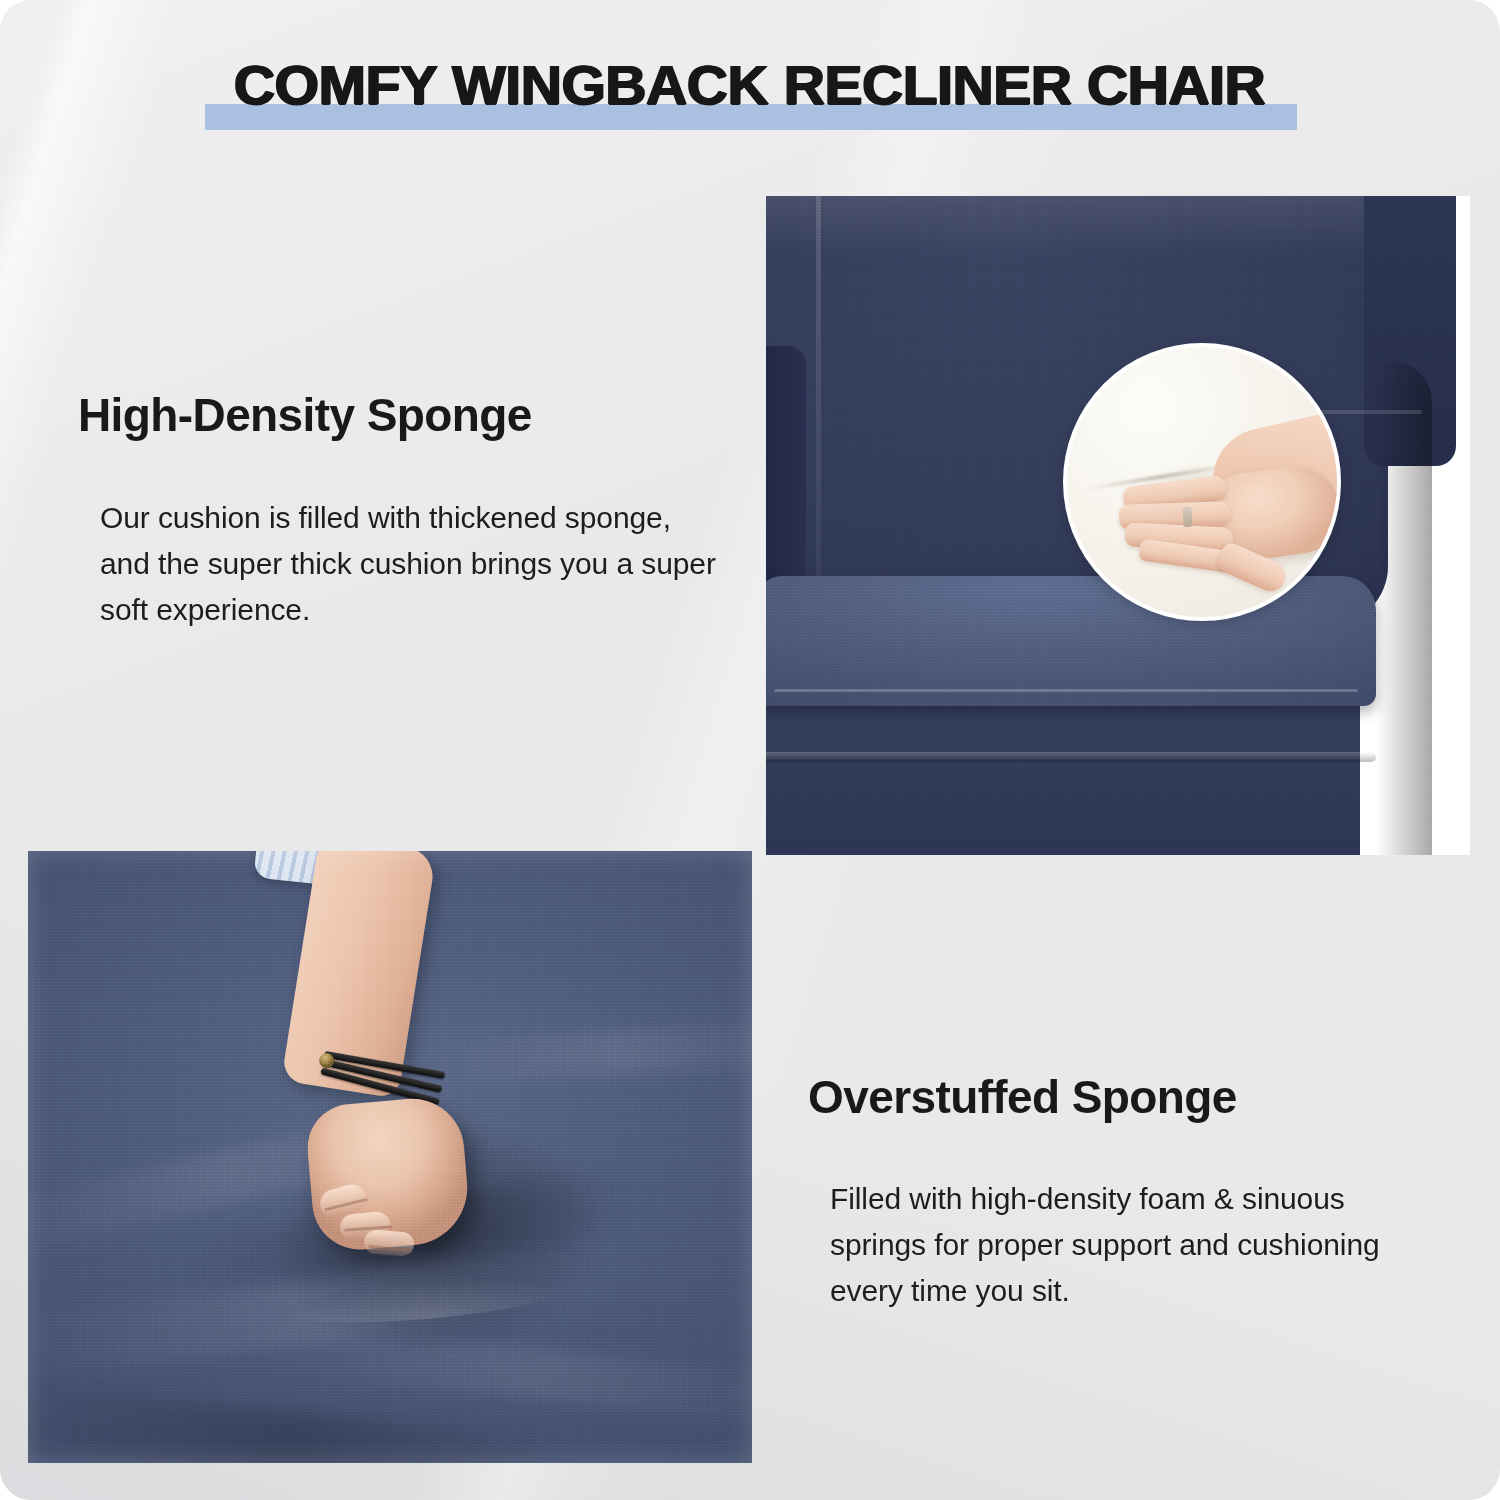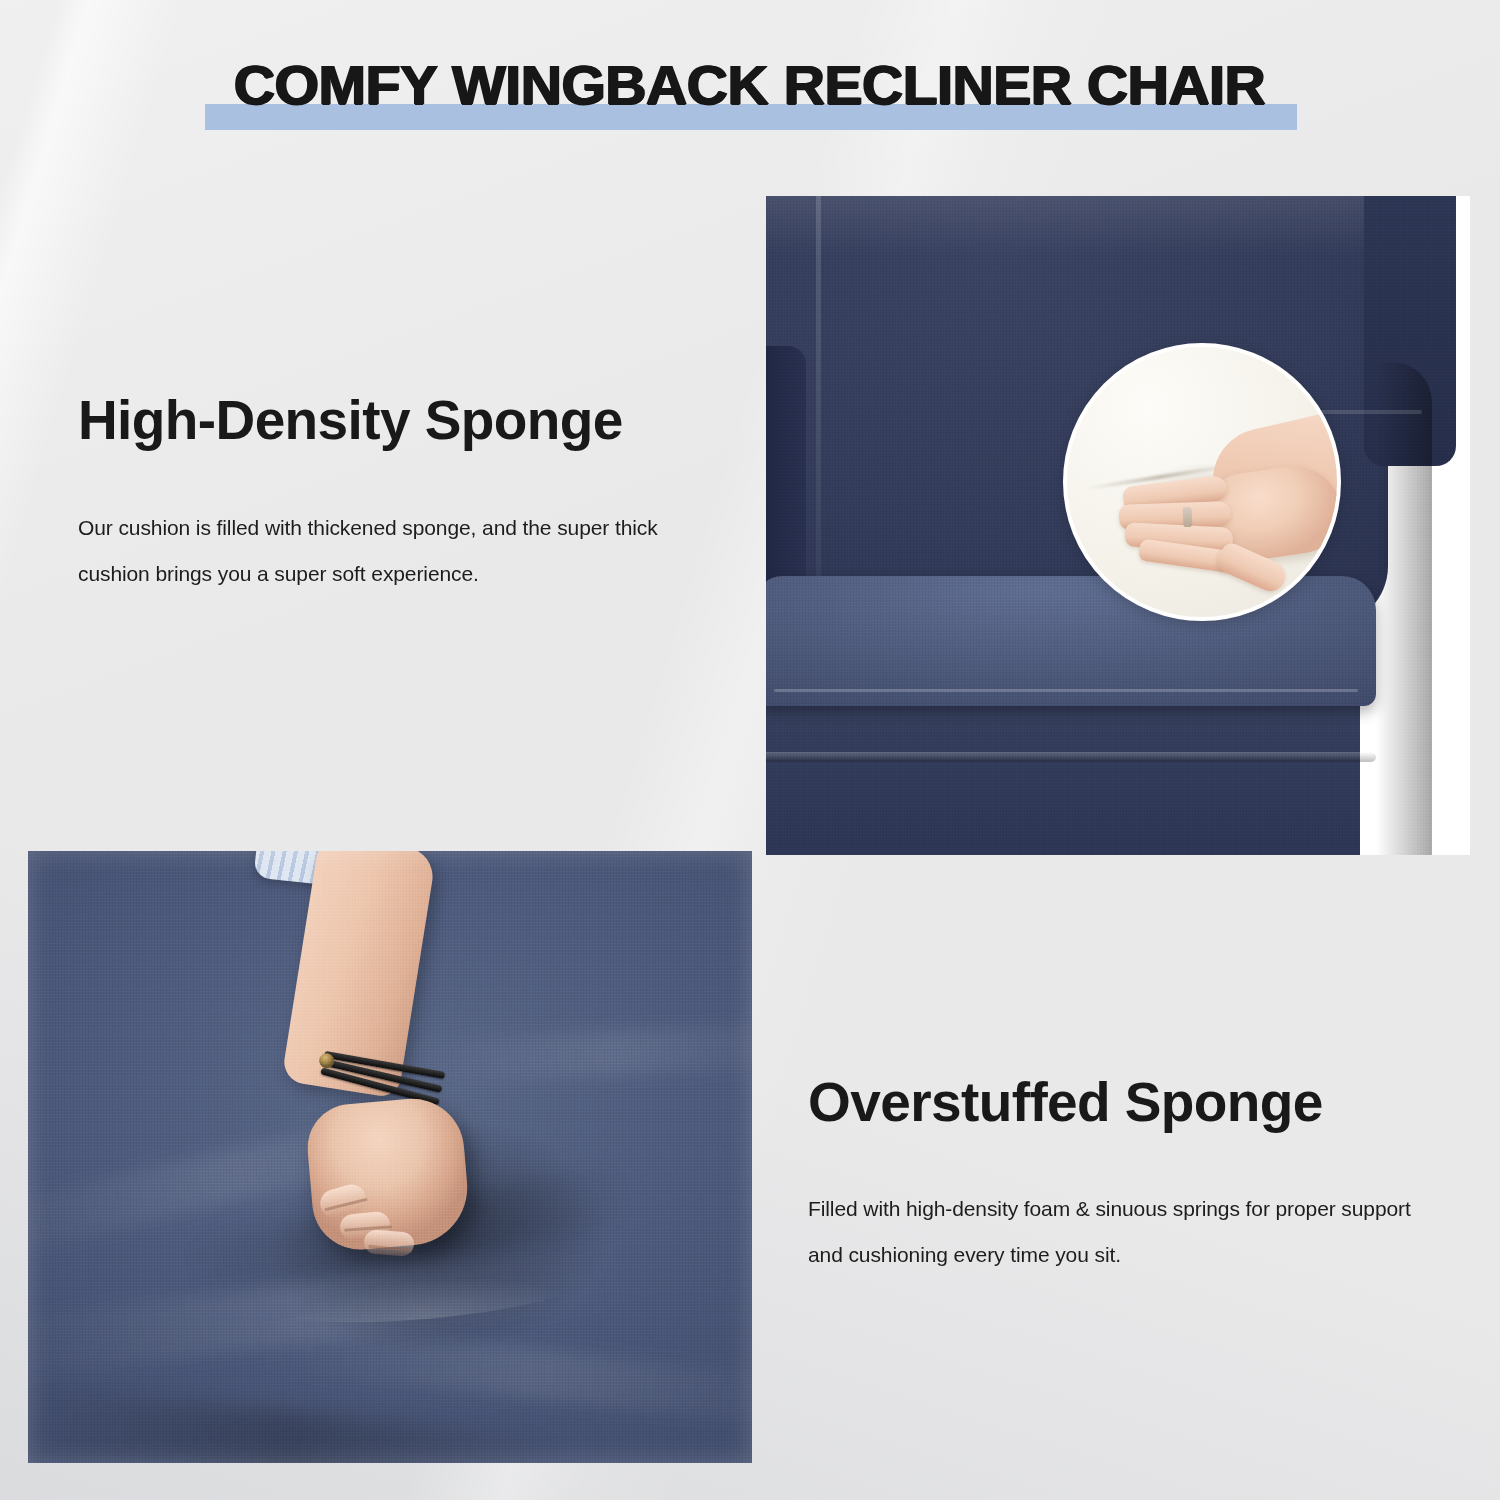--- a/index.html
+++ b/index.html
@@ -9,20 +9,21 @@
     width:1500px; height:1500px;
     overflow:hidden;
     font-family:"Liberation Sans", sans-serif;
   }
 
   #page {
     position:relative;
     width:1500px; height:1500px;
     background:#e9e9ea;
     overflow:hidden;
+    border-radius:31px;
   }
 
   
   .bg-sheen {
     position:absolute; inset:0;
     background:
       linear-gradient(107deg, rgba(255,255,255,0)   0%,
                               rgba(255,255,255,0)   3.0%,
                               rgba(255,255,255,.62) 4.6%,
                               rgba(255,255,255,.30) 7.0%,
@@ -62,31 +63,32 @@
     transform:scaleX(1.02);
     text-shadow:1px 0 0 #171717, -1px 0 0 #171717, 0 1px 0 #171717;
     z-index:2;
     white-space:nowrap;
   }
 
   
   .feature-heading {
     font-family:"Liberation Sans", sans-serif;
     font-weight:bold;
-    font-size:55px;
+    font-size:46px;
     color:#191919;
     letter-spacing:-0.6px;
     white-space:nowrap;
   }
   .feature-body {
     font-family:"Liberation Sans", sans-serif;
-    font-size:21px;
+    font-size:30px;
     line-height:46px;
     color:#1d1d1d;
     letter-spacing:-0.1px;
+    margin-left:22px;
   }
 
   #feature-left  { position:absolute; left:78px;  top:388px;  width:640px; }
   #feature-left  .feature-body { margin-top:53px; }
 
   #feature-right { position:absolute; left:808px; top:1070px; width:620px; }
   #feature-right .feature-body { margin-top:52px; }
 
   
   .photo {

